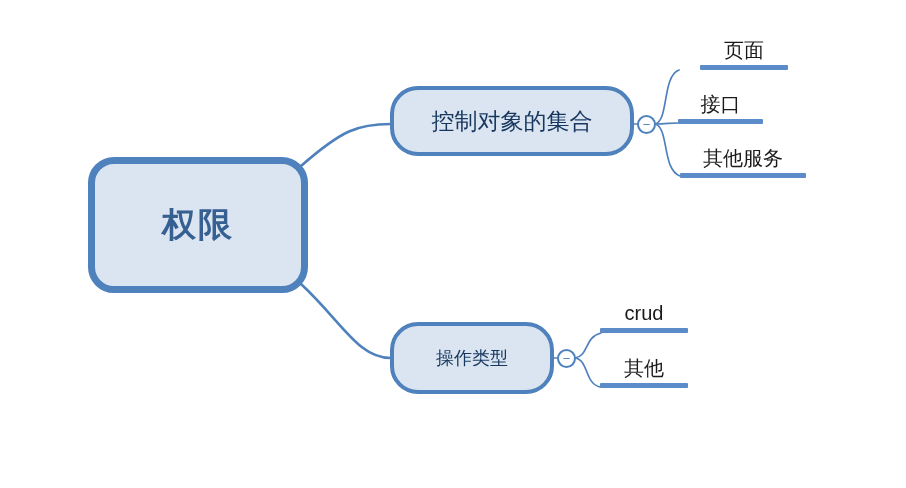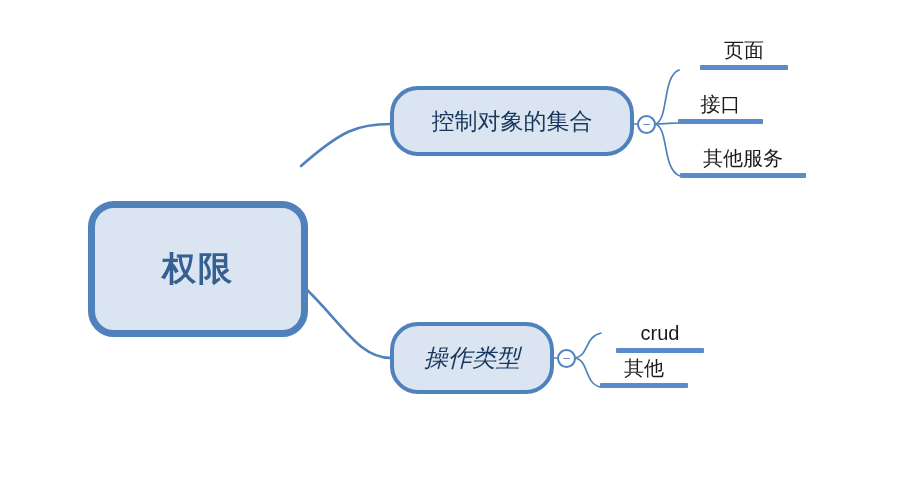--- a/index.html
+++ b/index.html
@@ -45,30 +45,29 @@
     cursor:default;
   }
   .node-root{
     left:88px;top:157px;width:220px;height:136px;
     border:7px solid var(--accent);
     border-radius:26px;
     color:var(--root-text);
     font-size:34px;
     font-weight:bold;
     letter-spacing:2px;
-    margin-top:44px;
   }
   .node-branch{
     border:4px solid var(--accent);
     border-radius:28px;
     color:var(--branch-text);
     font-weight:500;
   }
   .node-branch-1{left:390px;top:86px;width:244px;height:70px;font-size:23px;}
-  .node-branch-2{left:390px;top:322px;width:164px;height:72px;font-size:24px;font-style:italic;}
+  .node-branch-2{left:390px;top:322px;width:164px;height:72px;font-size:18px;}
   .collapse-btn{
     position:absolute;
     width:19px;height:19px;
     box-sizing:border-box;
     border:2px solid var(--accent);
     border-radius:50%;
     background:#ffffff;
     color:var(--accent);
     display:flex;
     align-items:center;
@@ -94,21 +93,21 @@
   }
   .leaf-underline{
     height:5px;
     margin-top:1px;
     background:var(--underline);
     border-radius:1px;
   }
   .leaf-1{left:700px;top:36px;width:88px;}
   .leaf-2{left:678px;top:90px;width:85px;}
   .leaf-3{left:680px;top:144px;width:126px;}
-  .leaf-4{left:616px;top:299px;width:88px;margin-top:20px;}
+  .leaf-4{left:600px;top:299px;width:88px;}
   .leaf-5{left:600px;top:354px;width:88px;text-align:center;}
 </style>
 </head>
 <body>
 
 <div class="canvas">
 
   <svg class="connectors" width="906" height="488" viewBox="0 0 906 488" xmlns="http://www.w3.org/2000/svg">
     <path class="edge edge-main" d="M301,166 C342,130 358,124 391,124"></path>
     <path class="edge edge-main" d="M301,284 C342,322 358,358 391,358"></path>

